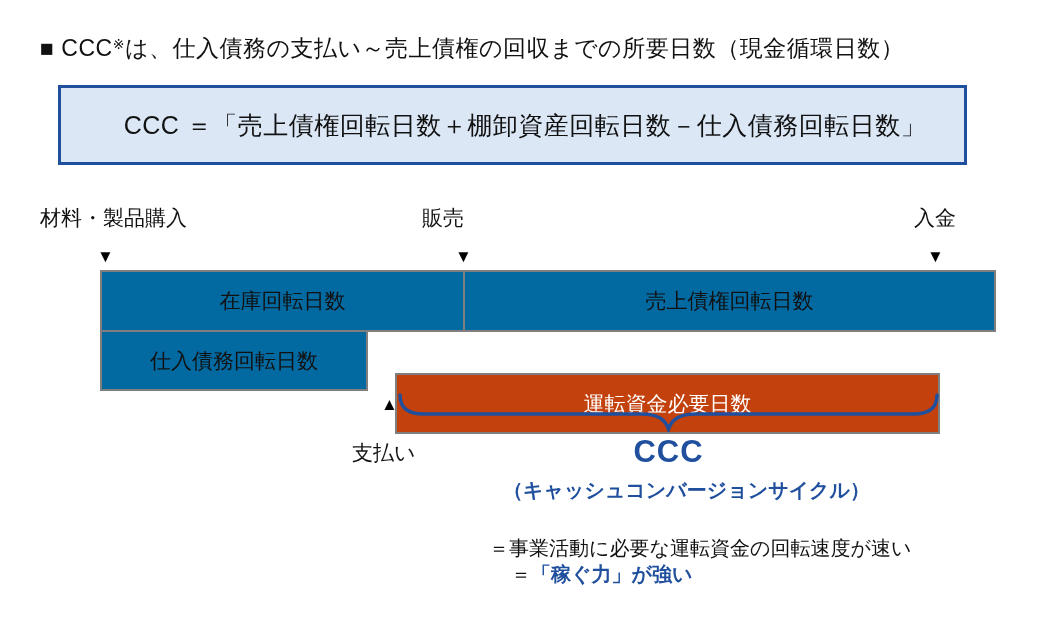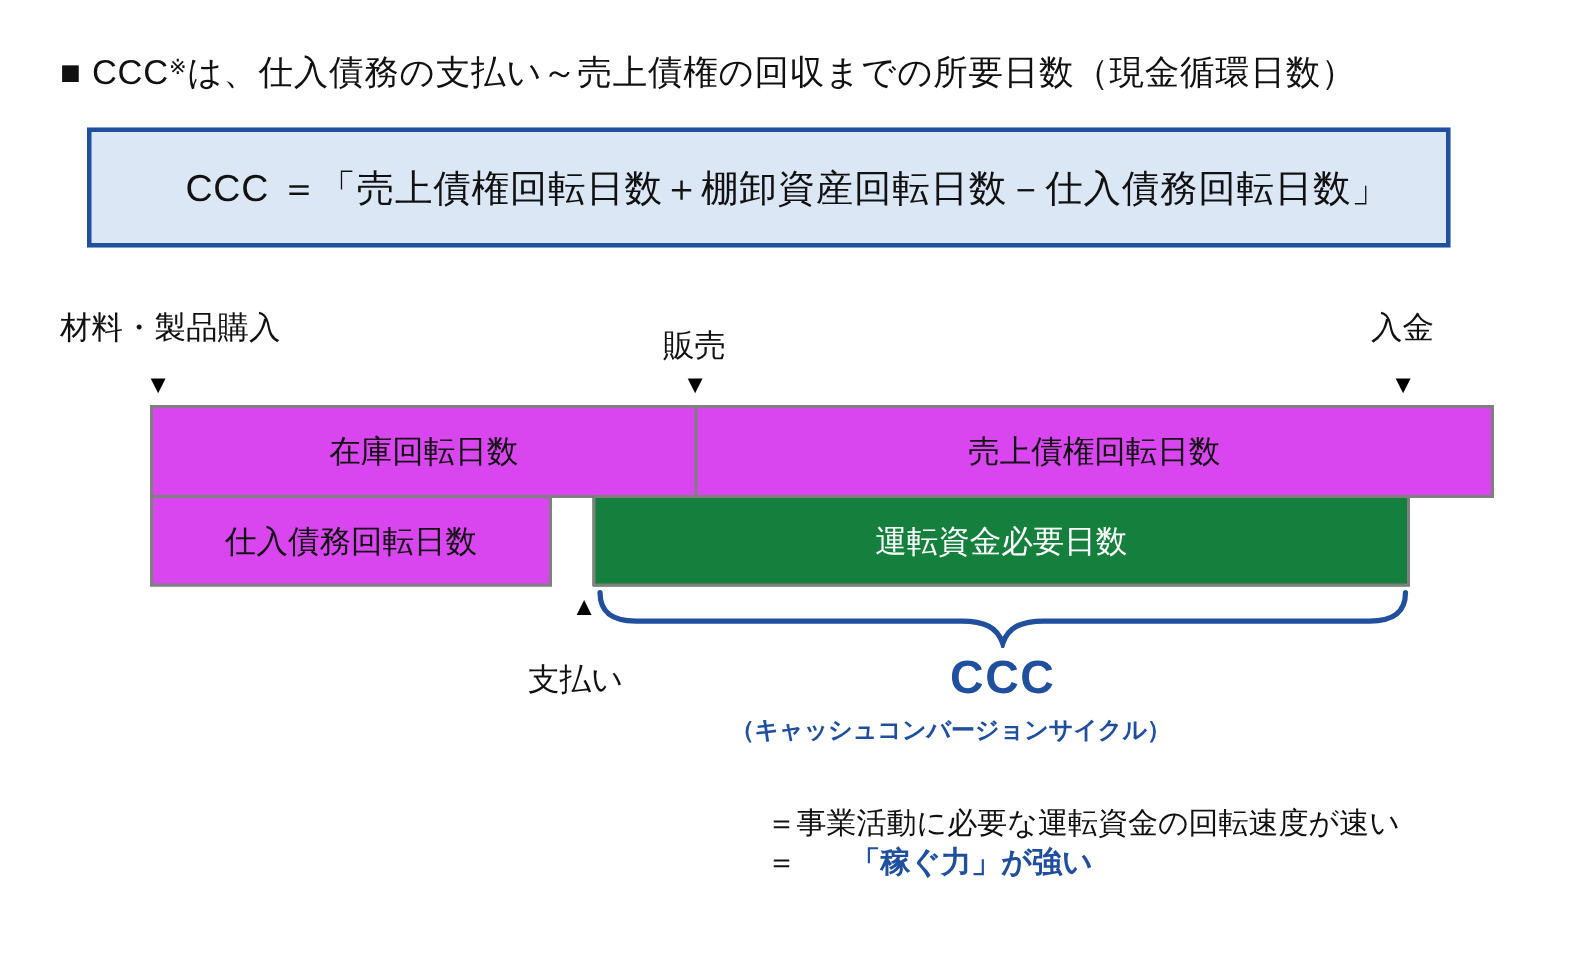--- a/index.html
+++ b/index.html
@@ -55,30 +55,31 @@
     position: absolute;
     font-size: 17px;
     line-height: 1;
     color: #000000;
   }
   .tri-down { top: 248px; }
   
   .cell {
     position: absolute;
     border: 2px solid #7f7f7f;
-    background: #d946ef;
+    background: #0369a1;
     display: flex; align-items: center; justify-content: center;
     font-size: 21px;
     font-weight: 500;
     color: #111111;
     white-space: nowrap;
   }
   .cell.blue {
-    background: #15803d;
+    background: #c2410c;
     color: #ffffff;
+    margin-top: 43px;
   }
   .r1c1 { left: 100px; top: 270px; width: 365px; height: 62px; }
   .r1c2 { left: 463px; top: 270px; width: 533px; height: 62px; }
   .r2c1 { left: 100px; top: 330px; width: 268px; height: 61px; }
   .r2c2 { left: 395px; top: 330px; width: 545px; height: 61px; }
   
   .tri-up { left: 381px; top: 396px; }
   .payment-label {
     position: absolute;
     left: 352px; top: 419px;
@@ -99,68 +100,67 @@
     left: 397px; top: 434px;
     width: 543px;
     text-align: center;
     font-size: 31px;
     font-weight: 600;
     letter-spacing: 1px;
     color: #1f4f9d;
   }
   .ccc-subheading {
     position: absolute;
-    left: 487px; top: 477px;
-    font-size: 16px;
+    left: 503px; top: 477px;
+    font-size: 20px;
     font-weight: 700;
     color: #1f4f9d;
     white-space: nowrap;
   }
   .ccc-line1 {
     position: absolute;
     left: 497px; top: 509px;
     font-size: 20px;
     color: #111111;
     white-space: nowrap;
   }
   .ccc-line2 {
     position: absolute;
-    left: 511px; top: 535px;
+    left: 489px; top: 535px;
     font-size: 20px;
     color: #111111;
     white-space: nowrap;
   }
   .ccc-line3 {
     position: absolute;
     left: 511px; top: 561px;
     font-size: 20px;
     color: #111111;
     white-space: nowrap;
   }
   .ccc-line3 .hl {
     color: #1f4f9d;
     font-weight: 700;
-    margin-left: 36px;
   }
 </style>
 </head>
 <body>
 
 <div class="canvas">
 
   <div class="title"><span>■</span><span> CCC</span><span class="sup">※</span><span>は、仕入債務の支払い～売上債権の回収までの所要日数（現金循環日数）</span></div>
 
   <div class="formula-box">
     <span class="formula">CCC ＝「売上債権回転日数＋棚卸資産回転日数－仕入債務回転日数」</span>
   </div>
 
   <div class="marker-label" style="left:40px;">材料・製品購入</div>
   <div class="tri-down" style="left:97px;">▼</div>
 
-  <div class="marker-label" style="left:442px;margin-top:12px;">販売</div>
+  <div class="marker-label" style="left:422px;">販売</div>
   <div class="tri-down" style="left:455px;">▼</div>
 
   <div class="marker-label" style="left:914px;">入金</div>
   <div class="tri-down" style="left:927px;">▼</div>
 
   <div class="cell r1c1">在庫回転日数</div>
   <div class="cell r1c2">売上債権回転日数</div>
   <div class="cell r2c1">仕入債務回転日数</div>
   <div class="cell r2c2 blue">運転資金必要日数</div>
 

